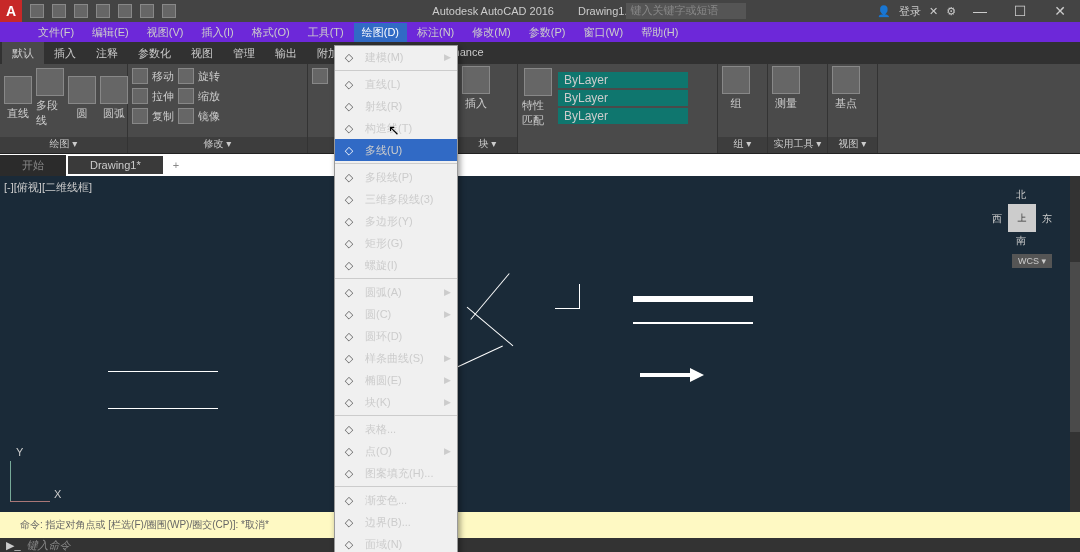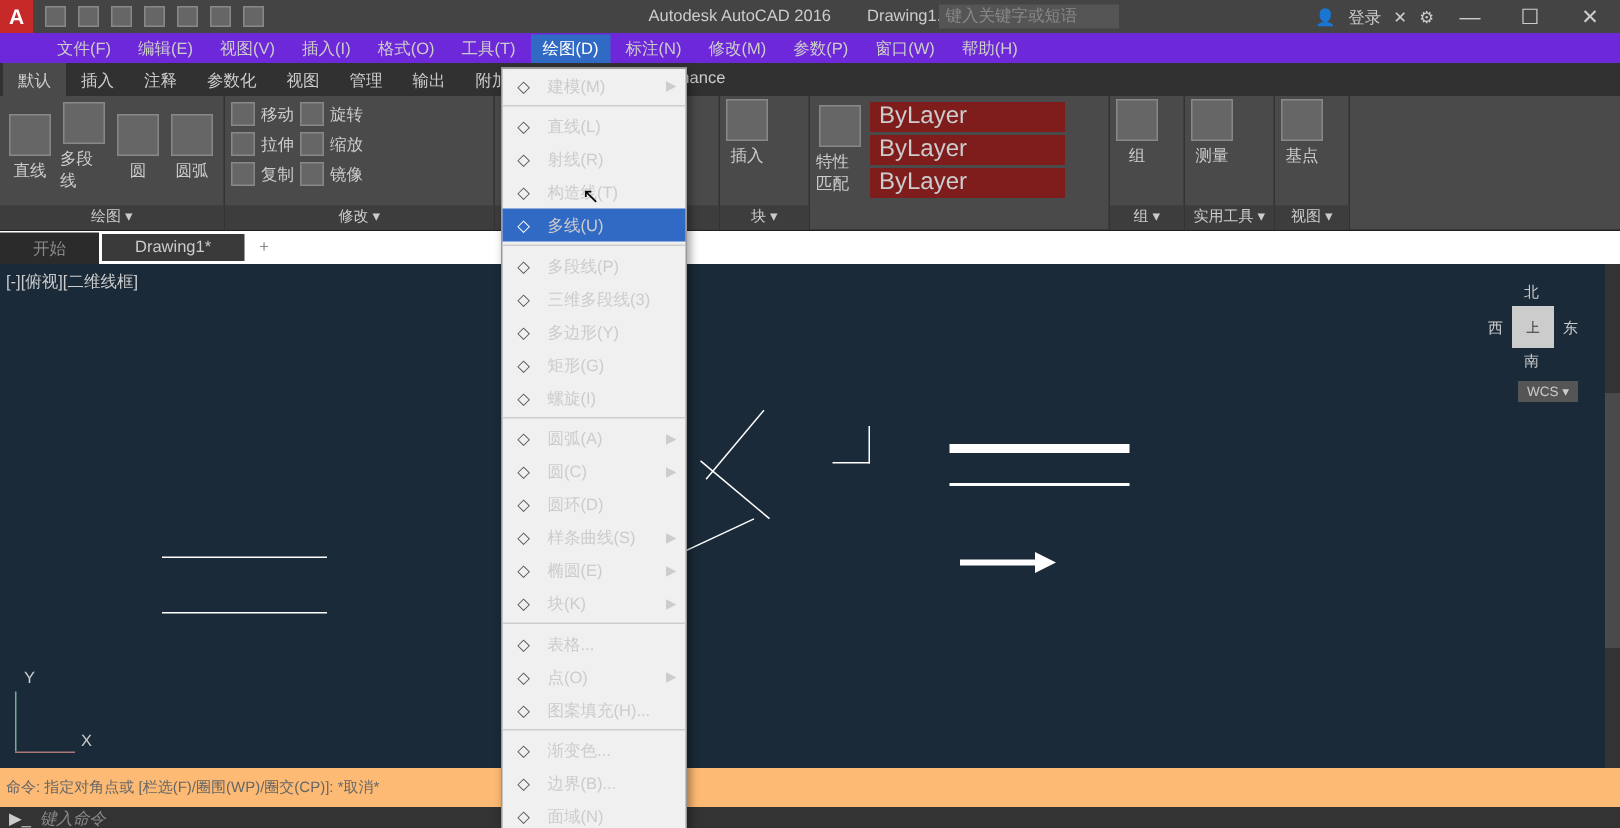--- a/index.html
+++ b/index.html
@@ -52,23 +52,23 @@
 .vc-w{position:absolute;left:0;top:24px;font-size:10px}
 .vc-e{position:absolute;right:0;top:24px;font-size:10px}
 .wcs{position:absolute;right:18px;top:78px;background:#555;padding:2px 6px;font-size:9px}
 .dropdown{position:absolute;left:334px;top:45px;width:124px;background:#f0f0f0;border:1px solid #999;z-index:100;box-shadow:2px 2px 6px rgba(0,0,0,.4)}
 .dd-item{display:flex;align-items:center;padding:3px 6px;gap:8px;color:#000}
 .dd-item.hl{background:#316ac5;color:#fff}
 .dd-sep{height:1px;background:#ccc;margin:2px 0}
 .dd-ico{width:16px;height:16px;display:inline-flex;align-items:center;justify-content:center;font-size:11px;color:#555}
 .dd-item.hl .dd-ico{color:#fff}
 .dd-arr{margin-left:auto;font-size:9px}
-.cmdbar{position:absolute;left:0;right:0;bottom:14px;height:26px;background:#fdba74;color:#333;padding:0 4px;display:flex;align-items:center}
+.cmdbar{position:absolute;left:0;right:0;bottom:14px;height:26px;background:#fef9c3;color:#333;padding:0 20px;display:flex;align-items:center}
 .statusbar{position:absolute;left:0;right:0;bottom:0;height:14px;background:#333;display:flex;align-items:center;padding:0 6px;gap:6px}
-.layer-dd{background:#7f1d1d;padding:1px 6px;width:130px;font-size:16px}
+.layer-dd{background:#0f766e;padding:1px 6px;width:130px;font-size:12px}
 .cursor{position:absolute;left:388px;top:122px;z-index:101;font-size:14px;color:#000}
 .sidetools{position:absolute;right:0;top:262px;width:10px;height:170px;background:#4a4a4a}
 </style>
 </head>
 <body>
 
 <div class="titlebar">
   <div class="logo">A</div>
   <div class="qat">
     <span class="ico sm"></span>
@@ -117,21 +117,21 @@
   <span>参数化</span>
   <span>视图</span>
   <span>管理</span>
   <span>输出</span>
   <span>附加模块</span>
   <span>A36</span>
   <span>Performance</span>
 </div>
 
 <div class="ribbon">
-  <div class="panel" style="width:150px">
+  <div class="panel" style="width:128px">
     <div class="prow">
       <div class="bigbtn">
           <div class="ico ico-lg"></div>
           <span>直线</span>
         </div>
       <div class="bigbtn">
           <div class="ico ico-lg"></div>
           <span>多段线</span>
         </div>
       <div class="bigbtn">

